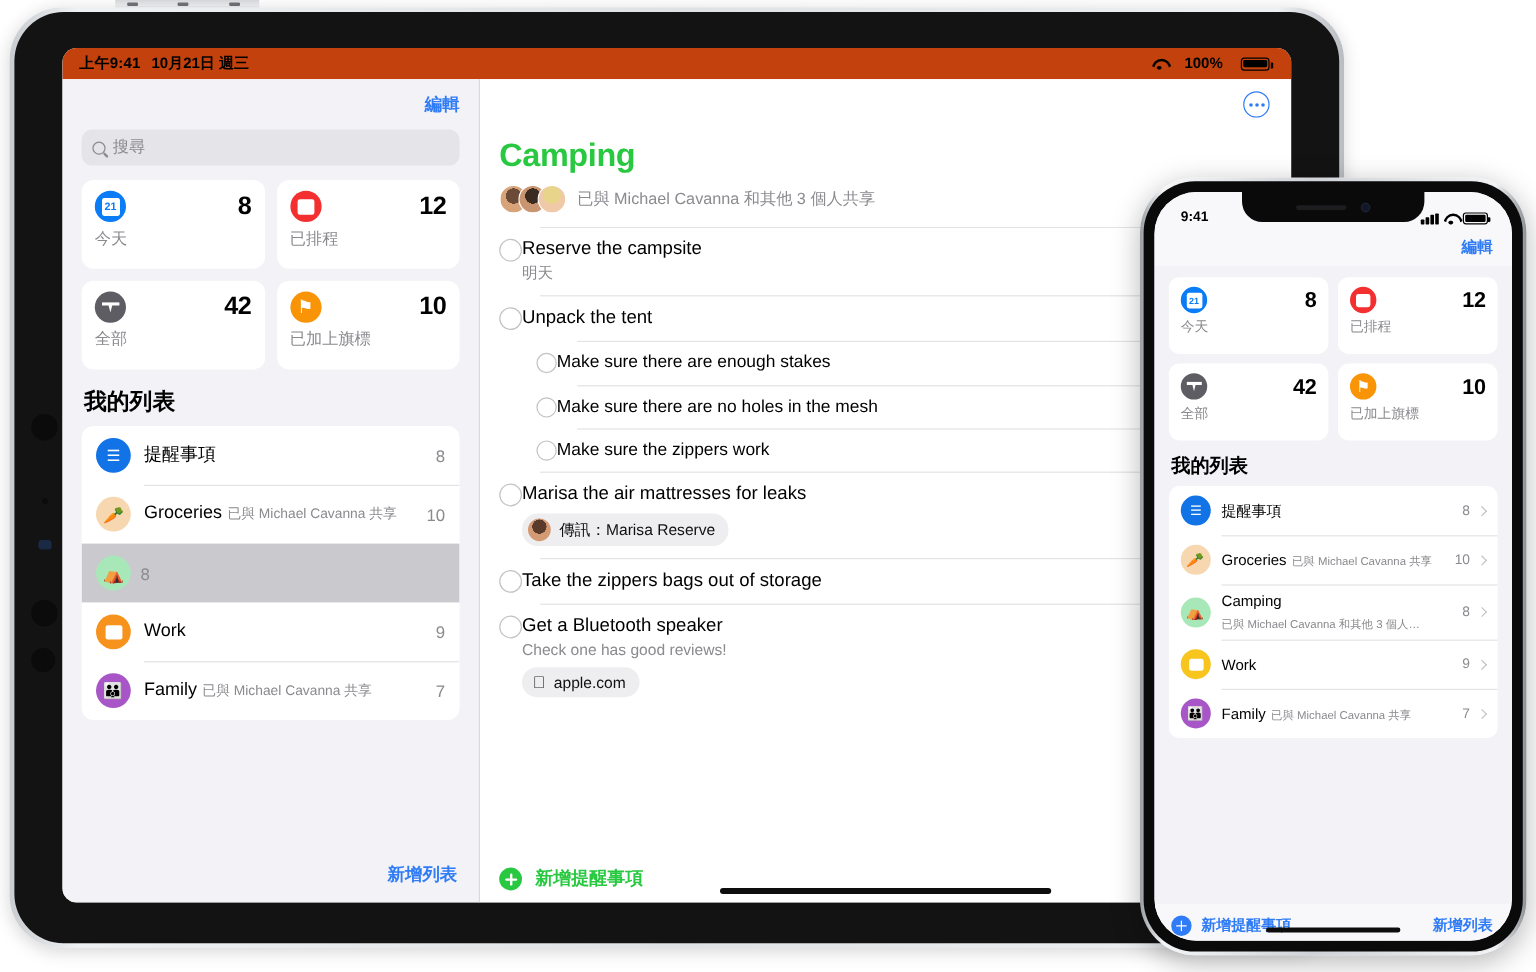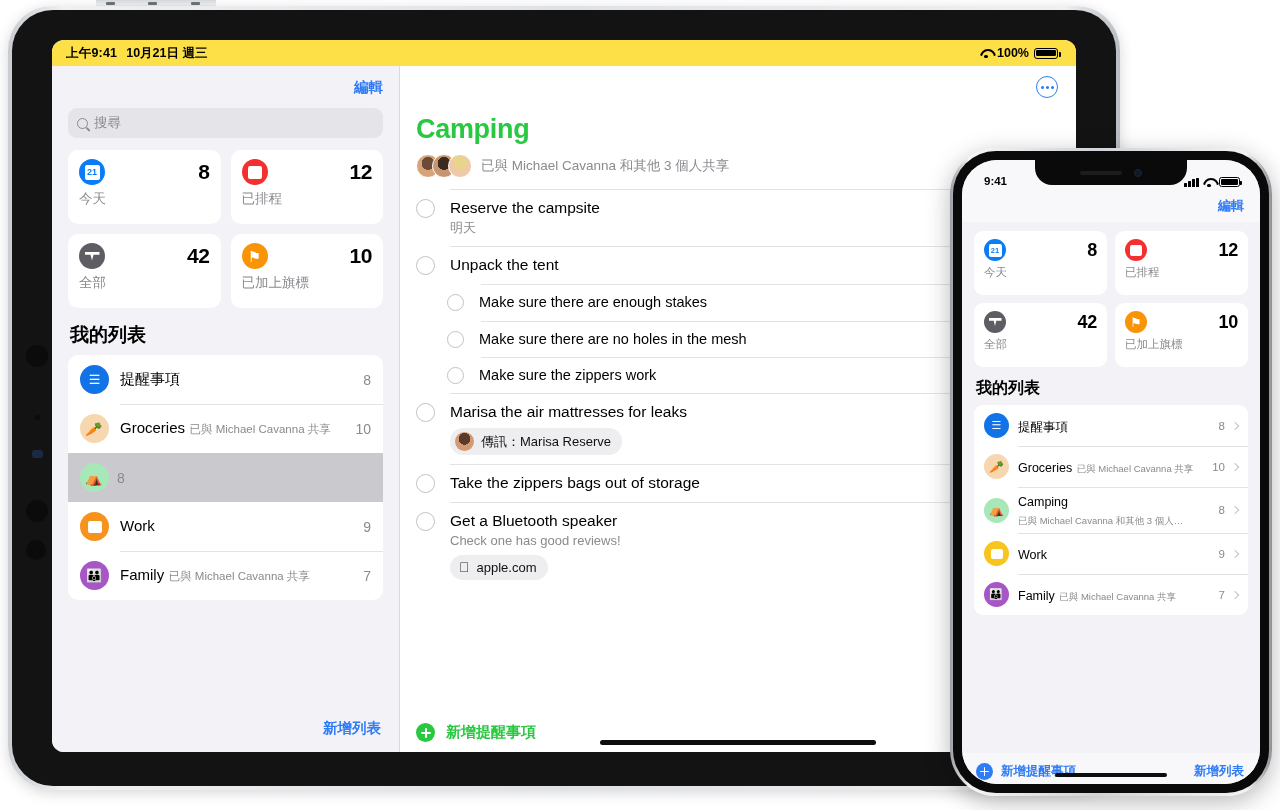--- a/index.html
+++ b/index.html
@@ -43,23 +43,23 @@
     display: flex; flex-direction: column;
     position: relative;
   }
 
   
   .pad-statusbar {
     height: 26px; flex: 0 0 26px;
     display: flex; align-items: center;
     padding: 0 18px 0 14px;
     font-size: 12.5px; font-weight: bold; color: #000;
-    background: #fde047;
-  }
-  .pad-statusbar .sb-right { margin-left: auto; display: flex; align-items: center; gap: 5px; }
+    background: #c2410c;
+  }
+  .pad-statusbar .sb-right { margin-left: auto; display: flex; align-items: center; gap: 15px; }
   .sb-time { letter-spacing: .2px; }
   .sb-date { margin-left: 9px; font-weight: bold; }
   .sb-batt-pct { font-size: 12.5px; font-weight: bold; }
   .batt {
     width: 24px; height: 11px; border: 1.4px solid #000; border-radius: 3px;
     position: relative; padding: 1.2px;
   }
   .batt:after {
     content:""; position:absolute; right:-3.5px; top:3px; width:2px; height:5px;
     background:#000; border-radius:0 1px 1px 0;
@@ -132,21 +132,21 @@
   .avatars { display:flex; flex:0 0 auto; }
   .av { width:24px;height:24px;border-radius:50%;border:1.6px solid #fff; margin-left:-8px; overflow:hidden;}
   .av:first-child{margin-left:0;}
   .share-txt { margin-left:9px; font-size:13.5px; color:#8a8a8f;}
 
   .rem-list { flex:1; overflow:hidden; }
   .rem { position:relative; padding: 9px 0 9px 0; margin-left:16px; }
   .rem:before{content:"";position:absolute;left:34px;right:0;top:0;height:1px;background:#e3e3e7;}
   .rem-head{display:flex;align-items:flex-start;}
   .chk { width:19px;height:19px;border-radius:50%;border:1.5px solid #c2c2c7;flex:0 0 auto;margin-top:1px;}
-  .rem-main{margin-left:15px;flex:1;min-width:0;}
+  .rem-main{flex:1;min-width:0;}
   .rem-title{font-size:15.5px;color:#000;line-height:1.25;}
   .rem-note{font-size:13px;color:#8a8a8f;margin-top:2px;}
   .rem.sub { margin-left:47px; }
   .rem.sub .chk{width:17px;height:17px;}
   .rem.sub .rem-title{font-size:14.5px;}
 
   .chip{
     display:inline-flex;align-items:center;gap:7px;background:#eeeef0;border-radius:13px;
     padding:4px 11px 4px 5px;margin-top:7px;font-size:13px;color:#111;
   }

